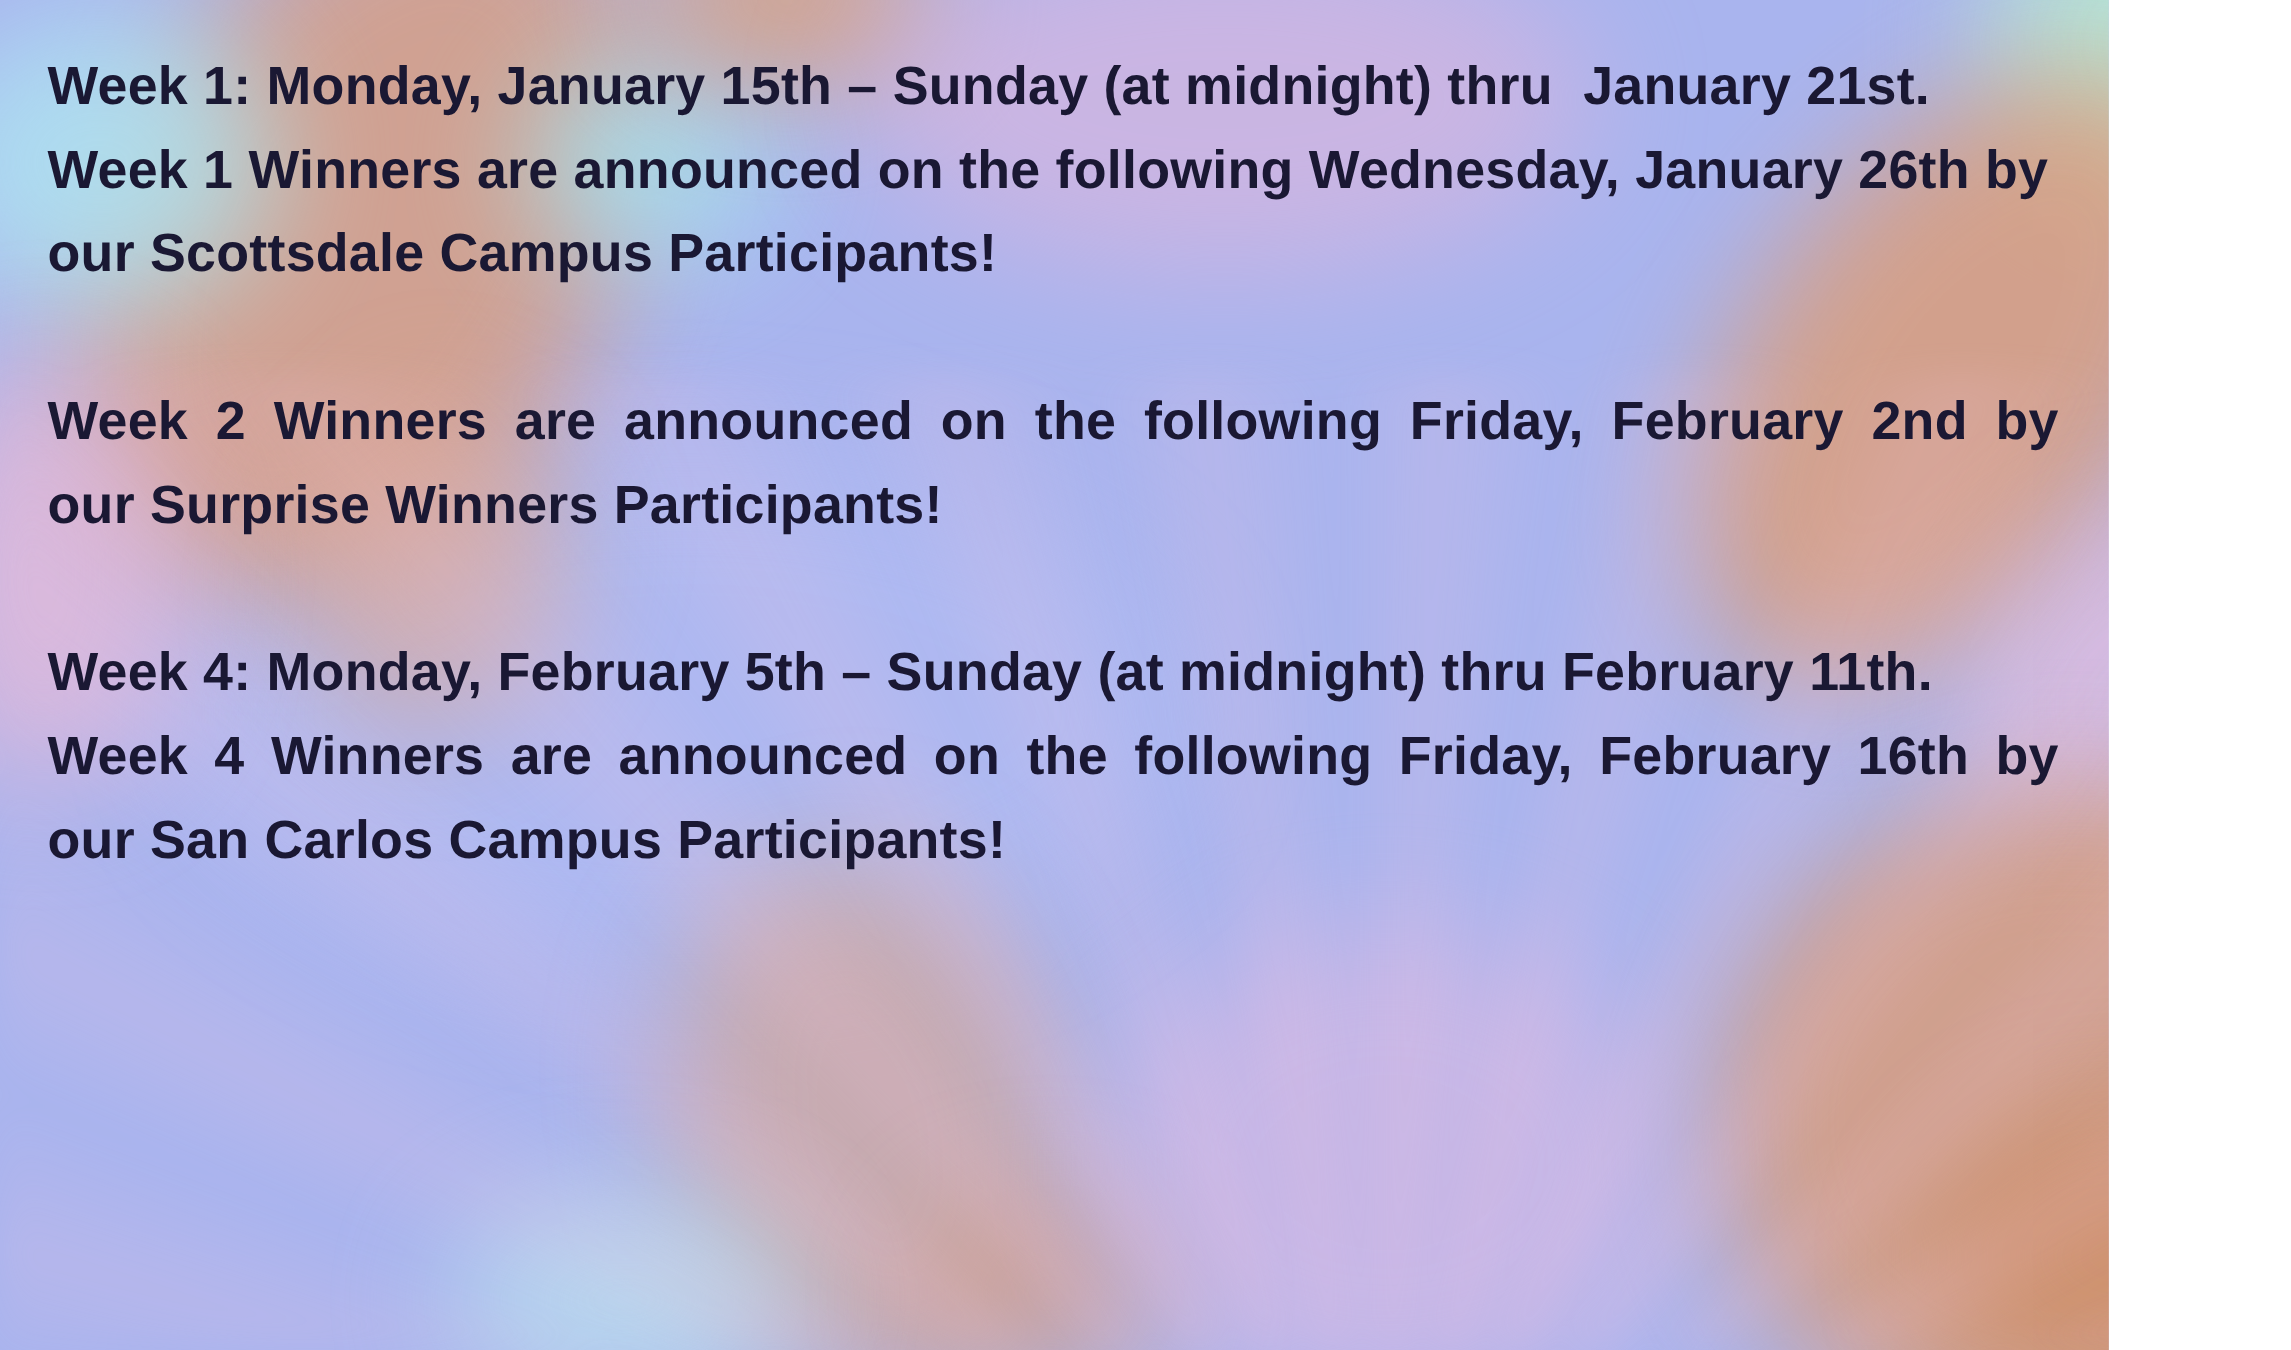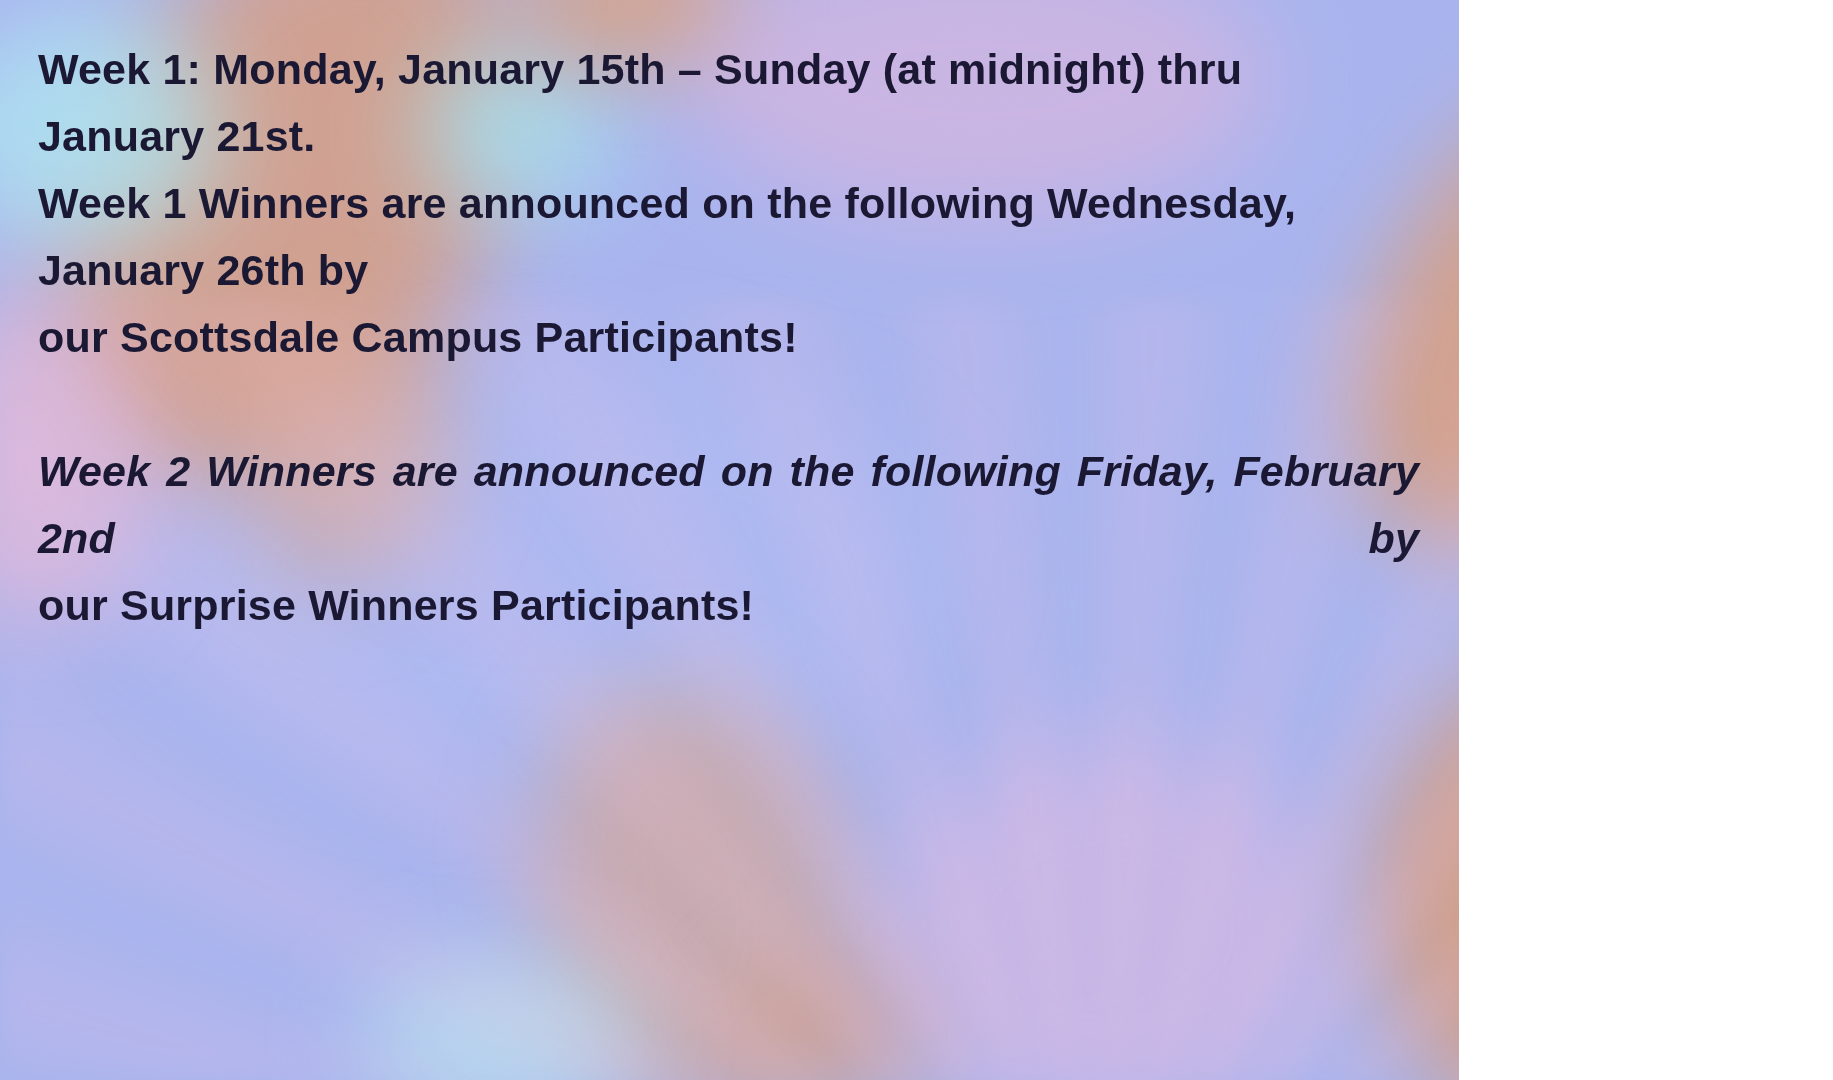--- a/index.html
+++ b/index.html
@@ -5,21 +5,21 @@
   html, body {
     margin: 0;
     padding: 0;
     width: 1833px;
     height: 1080px;
     overflow: hidden;
     font-family: "Liberation Sans", sans-serif;
   }
   .canvas {
     position: relative;
-    width: 1459px;
+    width: 1687px;
     height: 1080px;
     background: #a9b4ee;
     overflow: hidden;
   }
   
   .blob {
     position: absolute;
     border-radius: 50%;
     filter: blur(48px);
   }
@@ -62,21 +62,20 @@
     color: #1a1833;
   }
   .week-block { margin: 0 0 67px 0; }
   .line {
     display: block;
     white-space: pre-wrap;
   }
   .line.stretch {
     text-align: justify;
     text-align-last: justify;
-    font-style: italic;
   }
 </style>
 </head>
 <body>
 
 <div class="canvas">
 
   <div class="blob b-blue-mid"></div>
   <div class="blob b-orange-tl"></div>
   <div class="blob b-orange-tl2"></div>
@@ -104,15 +103,20 @@
       <span class="line">Week 1 Winners are announced on the following Wednesday, January 26th by</span>
       <span class="line">our Scottsdale Campus Participants!</span>
     </p>
 
     <p class="week-block">
       <span class="line stretch">Week 2 Winners are announced on the following Friday, February 2nd by</span>
       <span class="line">our Surprise Winners Participants!</span>
     </p>
 
 
+    <p class="week-block">
+      <span class="line">Week 4: Monday, February 5th – Sunday (at midnight) thru February 11th.</span>
+      <span class="line stretch">Week 4 Winners are announced on the following Friday, February 16th by</span>
+      <span class="line">our San Carlos Campus Participants!</span>
+    </p>
 
   </div>
 </div>
 
 </body></html>

